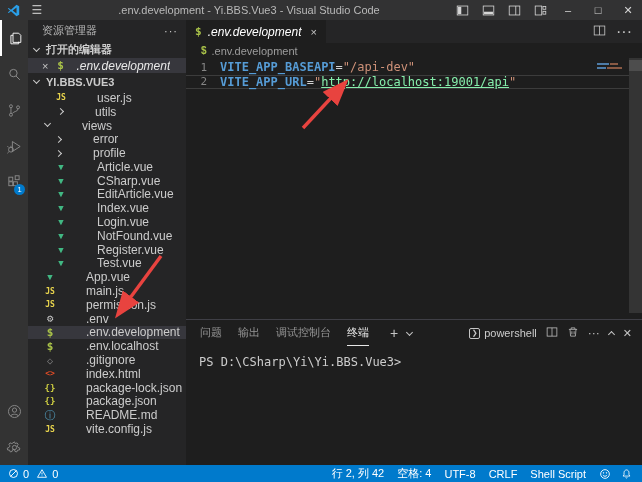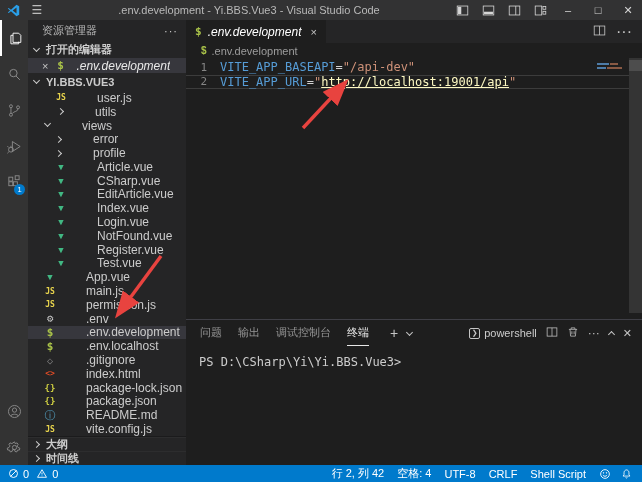--- a/index.html
+++ b/index.html
@@ -58,24 +58,24 @@
   .tab .tclose { color:#c5c5c5; font-size:11px; margin-left:3px; }
   .tab-actions { margin-left:auto; display:flex; align-items:center; gap:10px; padding-right:10px; color:#c5c5c5; }
   .breadcrumb { height:15px; display:flex; align-items:center; gap:5px; padding-left:15px; font-size:11px; color:#9d9d9d; background:#1e1e1e; }
   .breadcrumb .dollar { color:#a9c249; font-weight:bold; font-size:10px; }
 
   .code { position:relative; flex:1; background:#1e1e1e; padding-top:2px;
     font-family:"DejaVu Sans Mono","Liberation Mono",monospace; font-size:12px; }
   .code-line { display:flex; align-items:center; height:14.5px; }
   .code-line.current { border-top:1px solid #3c3c3c; border-bottom:1px solid #3c3c3c; }
   .gutter { width:34px; flex:none; text-align:right; padding-right:13px; color:#858585; font-size:11px; }
-  .tk-key { color:#569cd6; }
+  .tk-key { color:#569cd6;font-weight:bold; }
   .tk-op { color:#d4d4d4; }
   .tk-str { color:#ce9178; }
-  .tk-url { color:#fef9c3; text-decoration:underline; }
+  .tk-url { color:#86efac; text-decoration:underline; }
   .minimap { position:absolute; top:5px; right:17px; width:28px; }
   .mm-line { display:flex; gap:1px; margin-bottom:2px; }
   .mm-b { height:2px; background:#4e7ca8; }
   .mm-o { height:2px; background:#8a5a44; }
   .vscroll { position:absolute; top:0; right:0; bottom:6px; width:13px; background:#343434; }
   .vscroll .slider { position:absolute; top:2px; left:0; right:0; height:11px; background:#4d4d4d; }
 
   
   .panel { height:146px; border-top:1px solid #3f3f46; background:#1e1e1e; display:flex; flex-direction:column; }
   .panel-header { height:26px; display:flex; align-items:stretch; padding:0 10px 0 14px; }
@@ -314,30 +314,20 @@
           </div>
           <div class="tree-row" style="padding-left: 15px;">
             <span class="ficon" style="color: rgb(81, 154, 186); font-size: 11px;">ⓘ</span>
             <span class="flabel">README.md</span>
           </div>
           <div class="tree-row" style="padding-left: 15px;">
             <span class="ficon" style="color: rgb(232, 212, 77); font-size: 8px; font-weight: bold;">JS</span>
             <span class="flabel">vite.config.js</span>
           </div>
         </div>
-      <div class="sb-bottom">
-        <div class="brow">
-          <span class="chev right"></span>
-          <span>大纲</span>
-        </div>
-        <div class="brow">
-          <span class="chev right"></span>
-          <span>时间线</span>
-        </div>
-      </div>
     </div>
 
     <div class="editorcol">
       <div class="tabbar">
         <div class="tab">
           <span class="dollar">$</span>
           <span class="tlabel">.env.development</span>
           <span class="tclose">×</span>
         </div>
         <div class="tab-actions">

